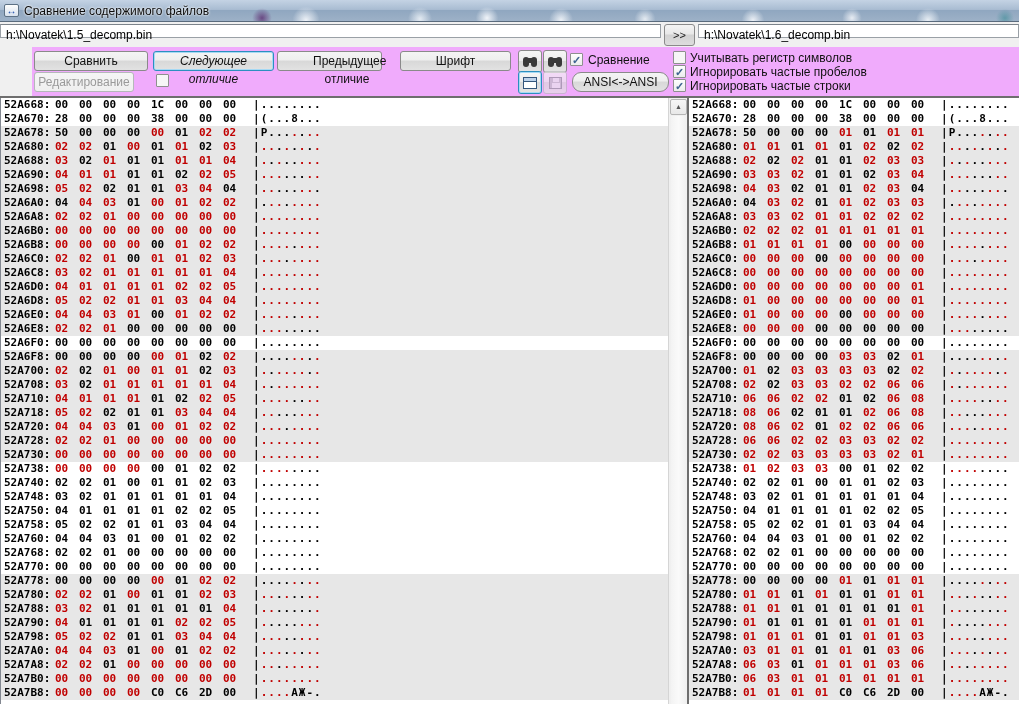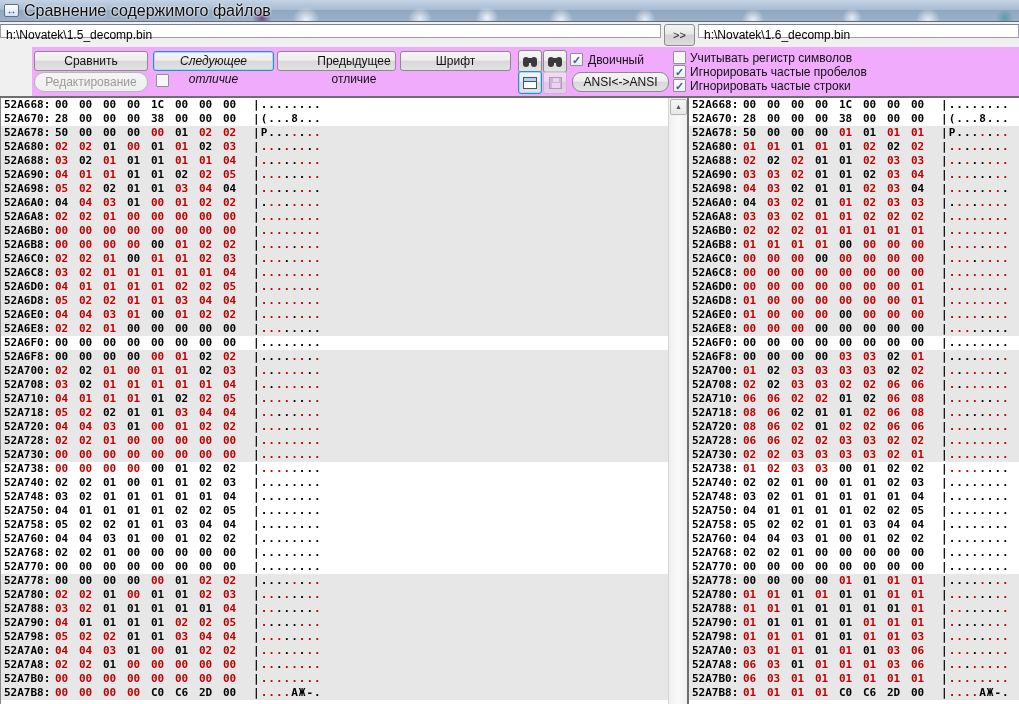--- a/index.html
+++ b/index.html
@@ -17,21 +17,21 @@
       radial-gradient(circle 14px at 645px 19px, rgba(246,249,252,.8), rgba(246,249,252,0) 75%),
       radial-gradient(circle 15px at 753px 20px, rgba(248,250,253,.85), rgba(248,250,253,0) 75%),
       radial-gradient(circle 13px at 852px 18px, rgba(250,251,254,.8), rgba(250,251,254,0) 75%),
       radial-gradient(circle 16px at 928px 20px, rgba(244,248,252,.85), rgba(244,248,252,0) 75%),
       radial-gradient(circle 12px at 1005px 18px, rgba(60,140,150,.6), rgba(60,140,150,0) 75%),
       linear-gradient(180deg, #c4d3e4 0%, #a9bcd2 45%, #90a7c0 50%, #9db1c7 100%);
     border-bottom:1px solid #5a6b7d; display:flex; align-items:center; }
   .titlebar-icon { width:15px; height:13px; margin:0 5px 0 4px; background:linear-gradient(#fdfdfd,#d8e2ee);
     border:1px solid #5d7185; border-radius:2px; color:#1345a8; font-size:10px; line-height:11px;
     text-align:center; font-weight:bold; }
-  .titlebar-text { color:#0c0c0c; text-shadow:0 0 3px rgba(255,255,255,.9), 0 0 2px rgba(255,255,255,.9); font-size:16px; }
+  .titlebar-text { color:#0c0c0c; text-shadow:0 0 3px rgba(255,255,255,.9), 0 0 2px rgba(255,255,255,.9); font-size:12px; }
 
   
   .path-field { position:absolute; top:24px; height:14px; background:#fff; border:1px solid #9aa0a6;
     border-top-color:#7c838a; line-height:20px; padding-left:5px; color:#000; font-size:12px; }
   #path-left { left:0; width:661px; }
   #path-right { left:698px; width:321px; }
   .swap-btn { position:absolute; left:664px; top:24px; width:31px; height:22px;
     background:linear-gradient(#f4f4f4,#e8e8e8 45%,#d2d2d2 50%,#ddd); border:1px solid #8a8a8a;
     border-radius:3px; text-align:center; line-height:20px; font-size:11px; color:#222; }
 
@@ -100,38 +100,38 @@
   <div class="titlebar-text">Сравнение содержимого файлов</div>
 </div>
 
 <div class="path-field" id="path-left">h:\Novatek\1.5_decomp.bin</div>
 <div class="swap-btn">&gt;&gt;</div>
 <div class="path-field" id="path-right">h:\Novatek\1.6_decomp.bin</div>
 
 <div class="toolbar">
   <div class="btn" style="left:2px;top:4px;width:114px;">Сравнить</div>
   <div class="btn focused" style="left:121px;top:4px;width:121px;">Следующее отличие</div>
-  <div class="btn" style="left:245px;top:4px;width:119px;padding-left:35px;">Предыдущее отличие</div>
+  <div class="btn" style="left:245px;top:4px;width:105px;padding-left:35px;">Предыдущее отличие</div>
   <div class="btn" style="left:368px;top:4px;width:111px;">Шрифт</div>
 
   <div class="iconbtn" style="left:486px;top:3px;">
     <div class="binoc">
         <div class="bridge"></div>
       </div>
   </div>
   <div class="iconbtn" style="left:511px;top:3px;">
     <div class="binoc">
         <div class="bridge"></div>
       <div class="dots">···</div>
       </div>
   </div>
   <div class="cb" style="left:538px;top:6px;">✓</div>
-  <div class="cb-label" style="left:556px;top:6px;">Двоичный</div>
-
-  <div class="btn disabled" style="left:2px;top:25px;width:114px;border-radius:10px;">Редактирование</div>
+  <div class="cb-label" style="left:556px;top:6px;">Сравнение</div>
+
+  <div class="btn disabled" style="left:2px;top:25px;width:100px;">Редактирование</div>
   <div class="cb off" style="left:124px;top:27px;"></div>
   <div class="combo">
     <span>2</span>
     <span class="combo-arrow">▼</span>
   </div>
   <div class="iconbtn toggled" style="left:486px;top:24px;">
     <div class="splitwin">
         <div class="tb"></div>
       </div>
   </div>

